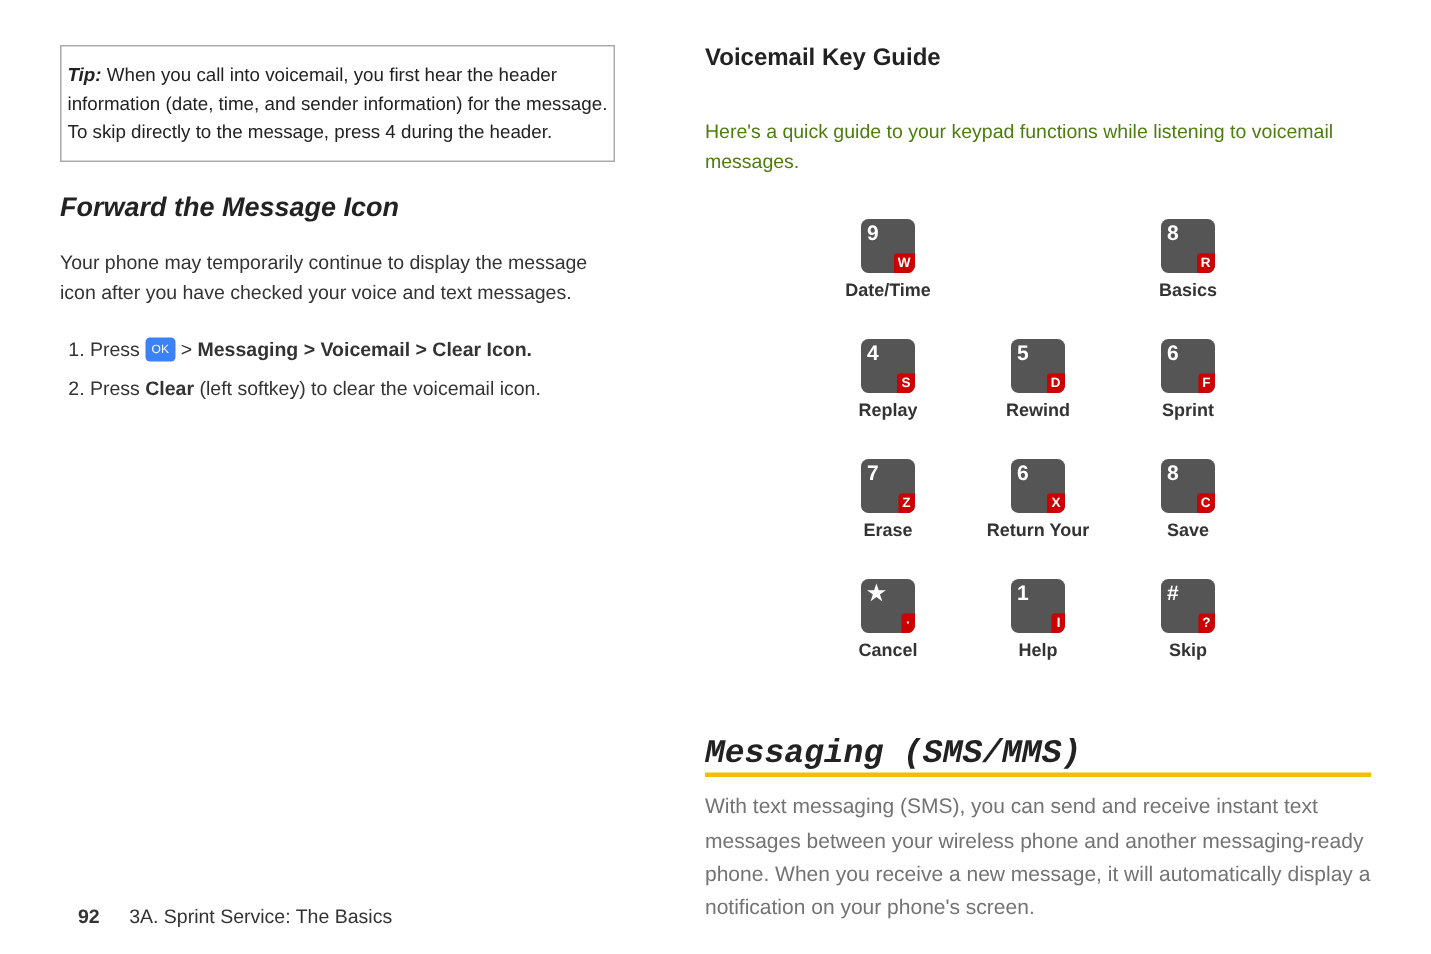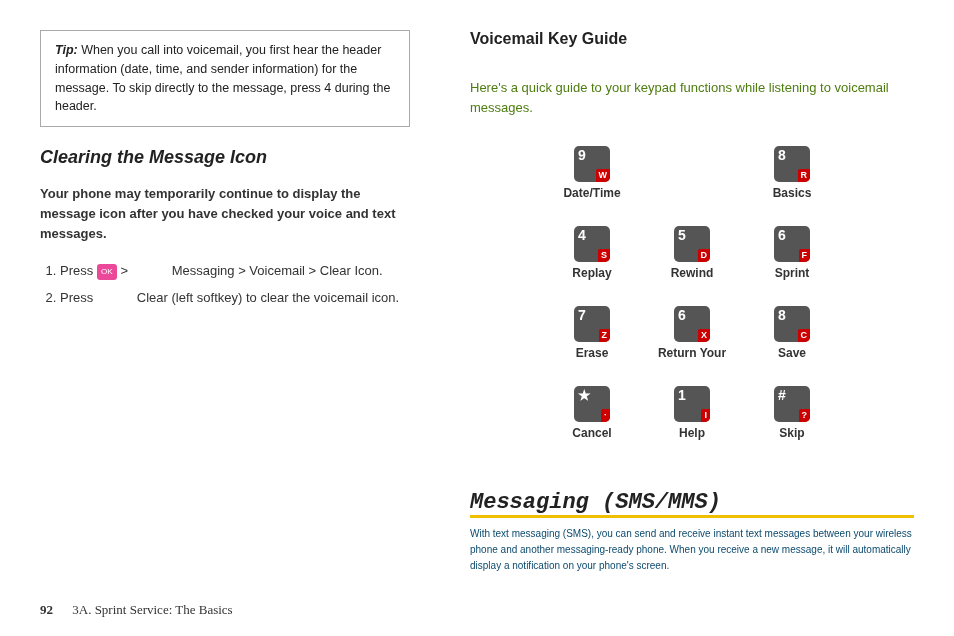--- a/index.html
+++ b/index.html
@@ -28,40 +28,39 @@
     }
     .right-col {
       width: 514px;
       padding: 30px 40px 30px 30px;
       display: flex;
       flex-direction: column;
       gap: 12px;
     }
     .tip-box {
       border: 1px solid #aaa;
-      padding: 10px 14px;
+      padding: 10px 4px;
       font-size: 12.5px;
       line-height: 1.5;
     }
     .tip-box .tip-label {
       font-style: italic;
       font-weight: bold;
     }
     .section-title {
       font-style: italic;
       font-size: 18px;
       font-weight: bold;
       color: #222;
       margin-top: 4px;
     }
     .section-body {
       font-size: 13px;
       line-height: 1.55;
       color: #333;
-      font-weight: bold;
     }
     .steps {
       font-size: 13px;
       line-height: 1.7;
       color: #333;
       padding-left: 4px;
     }
     .steps li {
       margin-left: 16px;
       margin-bottom: 4px;
@@ -140,42 +139,41 @@
       margin-top: 8px;
       font-family: Liberation Mono, monospace;
     }
     .yellow-line {
       height: 3px;
       background: #f0c000;
       width: 100%;
       margin-bottom: 8px;
     }
     .messaging-body {
-      font-size: 10px;
+      font-size: 14px;
       line-height: 1.6;
-      color: #0c4a6e;
+      color: #737373;
     }
     .footer {
       position: absolute;
       bottom: 18px;
-      left: 40px;
+      left: 52px;
       font-size: 13px;
       color: #333;
-      font-family: Liberation Serif, serif;
     }
     .footer-page {
       font-weight: bold;
       margin-right: 16px;
     }
-    .bold { font-weight: normal; margin-left: 40px; }
+    .bold { font-weight: bold; }
     .menu-key {
       display: inline-block;
       width: 20px;
       height: 16px;
-      background: #ec4899;
+      background: #3b82f6;
       border-radius: 3px;
       font-size: 8px;
       color: #fff;
       text-align: center;
       line-height: 16px;
       vertical-align: middle;
       font-weight: normal;
     }
   </style>
 </head>
@@ -184,21 +182,21 @@
 <div class="page">
 
   <div class="left-col">
 
     <div class="tip-box">
       <span class="tip-label">Tip:</span>
       <span>When you call into voicemail, you first hear the header information (date, time, and sender information) for the message. To skip directly to the message, press 4 during the header.</span>
     </div>
 
     <div>
-      <div class="section-title">Clearing the Message Icon</div>
+      <div class="section-title">Forward the Message Icon</div>
     </div>
     <div class="section-body">Your phone may temporarily continue to display the message icon after you have checked your voice and text messages.</div>
     <ol class="steps">
       <li>
         Press <span class="menu-key">OK</span> &gt; <span class="bold">Messaging &gt; Voicemail &gt; Clear Icon.</span>
       </li>
       <li>
         Press <span class="bold">Clear</span> (left softkey) to clear the voicemail icon.
       </li>
     </ol>

